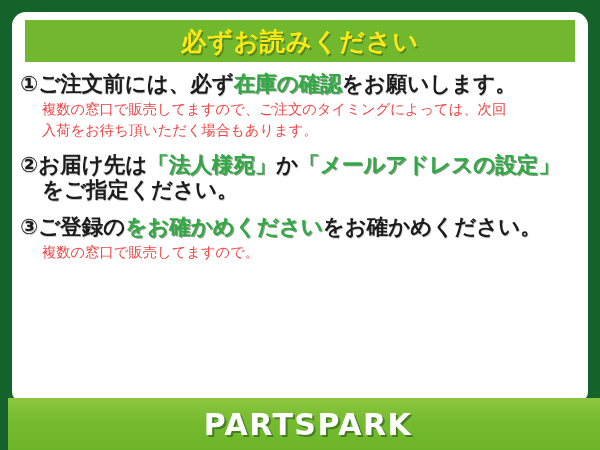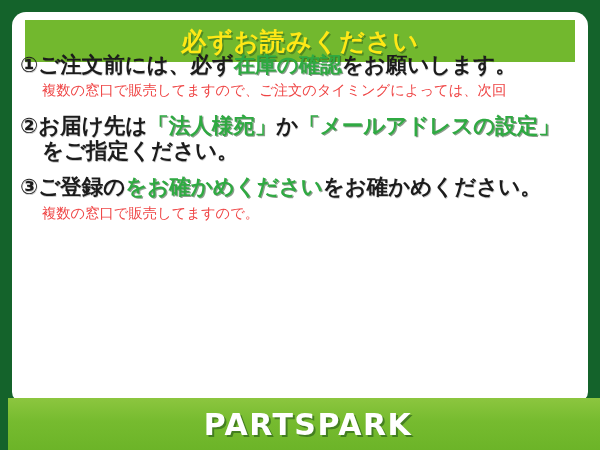--- a/index.html
+++ b/index.html
@@ -53,21 +53,21 @@
     font-weight: bold;
     letter-spacing: 1px;
     text-shadow: 1.5px 1.5px 0 rgba(40,80,20,0.45);
     white-space: nowrap;
   }
 
   
   #notice-list {
     position: absolute;
     left: 0;
-    top: 40px;
+    top: 59px;
     width: 576px;
   }
 
   .notice-item {
     padding: 0 10px 0 8px;
   }
   .item-heading {
     color: #1c1c1c;
     font-size: 21.5px;
     font-weight: bold;
@@ -127,20 +127,21 @@
     <div id="header-banner">
       <span id="header-title">必ずお読みください</span>
     </div>
 
     <div id="notice-list">
 
       <div class="notice-item" id="item-1">
         <div class="item-heading"><span>①</span><span>ご注文前には、必ず</span><span class="hl">在庫の確認</span><span>をお願いします。</span></div>
         <div class="item-body">
           <div>複数の窓口で販売してますので、ご注文のタイミングによっては、次回</div>
+          <div>入荷をお待ち頂いただく場合もあります。</div>
         </div>
       </div>
 
       <div class="notice-item" id="item-2">
         <div class="item-heading"><span>②</span><span>お届け先は</span><span class="hl">「法人様宛」</span><span>か</span><span class="hl">「メールアドレスの設定」</span></div>
         <div class="item-heading heading-cont">をご指定ください。</div>
       </div>
 
       <div class="notice-item" id="item-3">
         <div class="item-heading"><span>③</span><span>ご登録の</span><span class="hl">をお確かめください</span><span>をお確かめください。</span></div>

